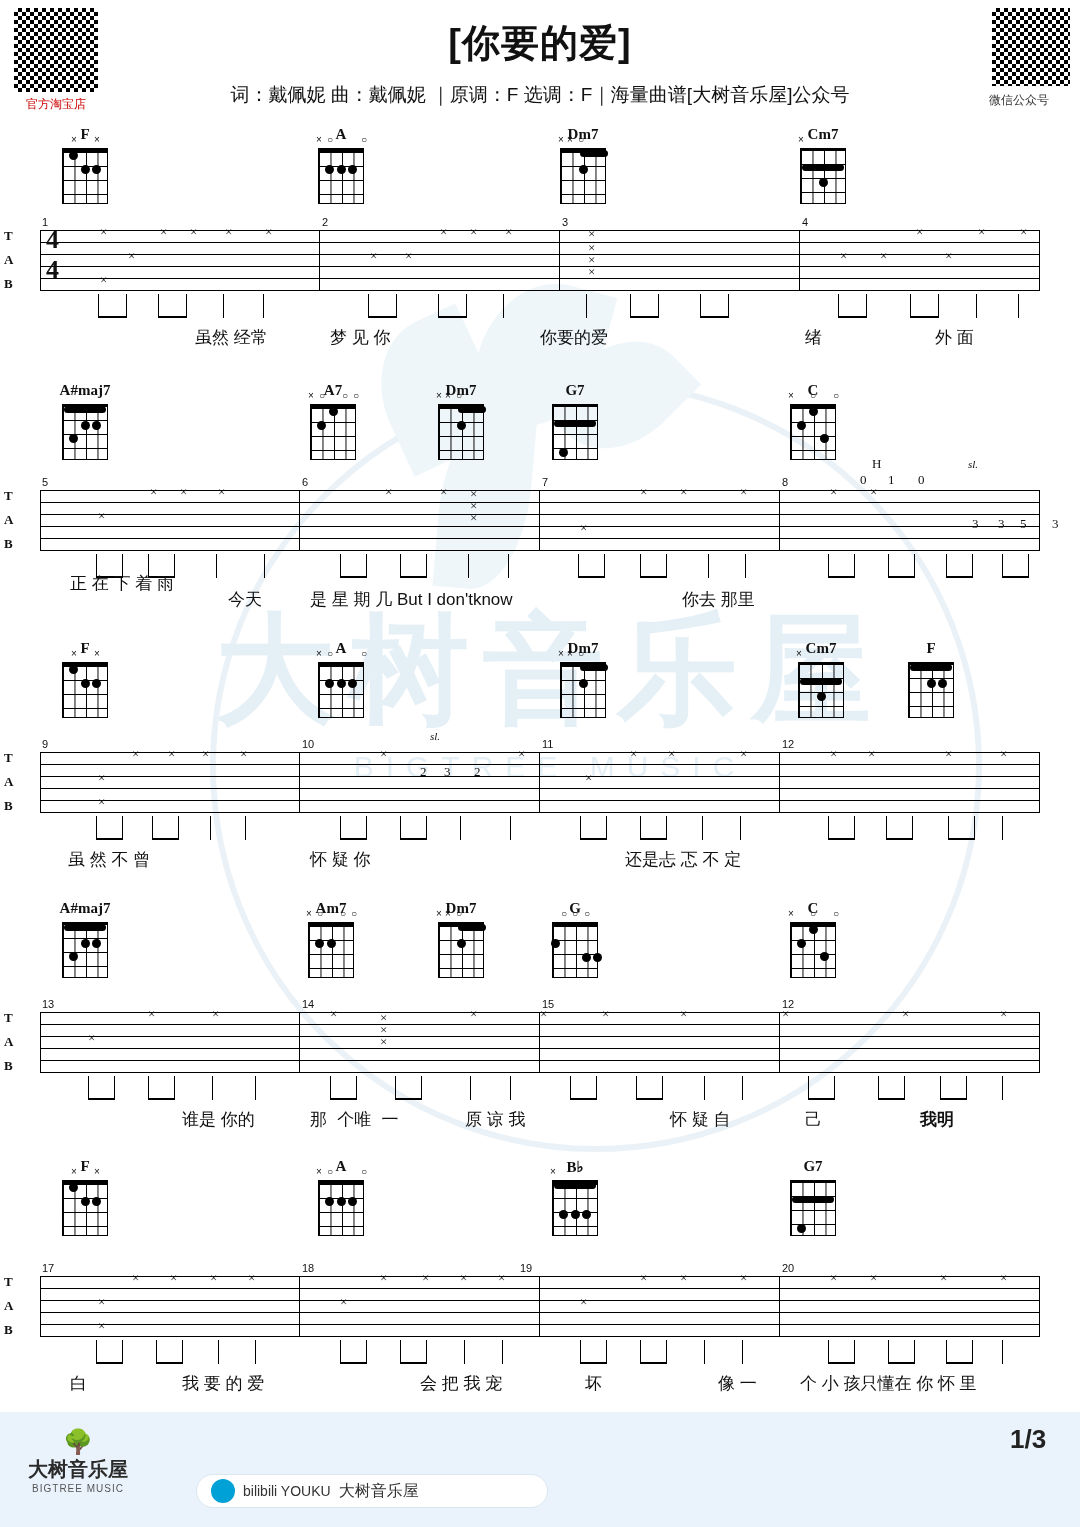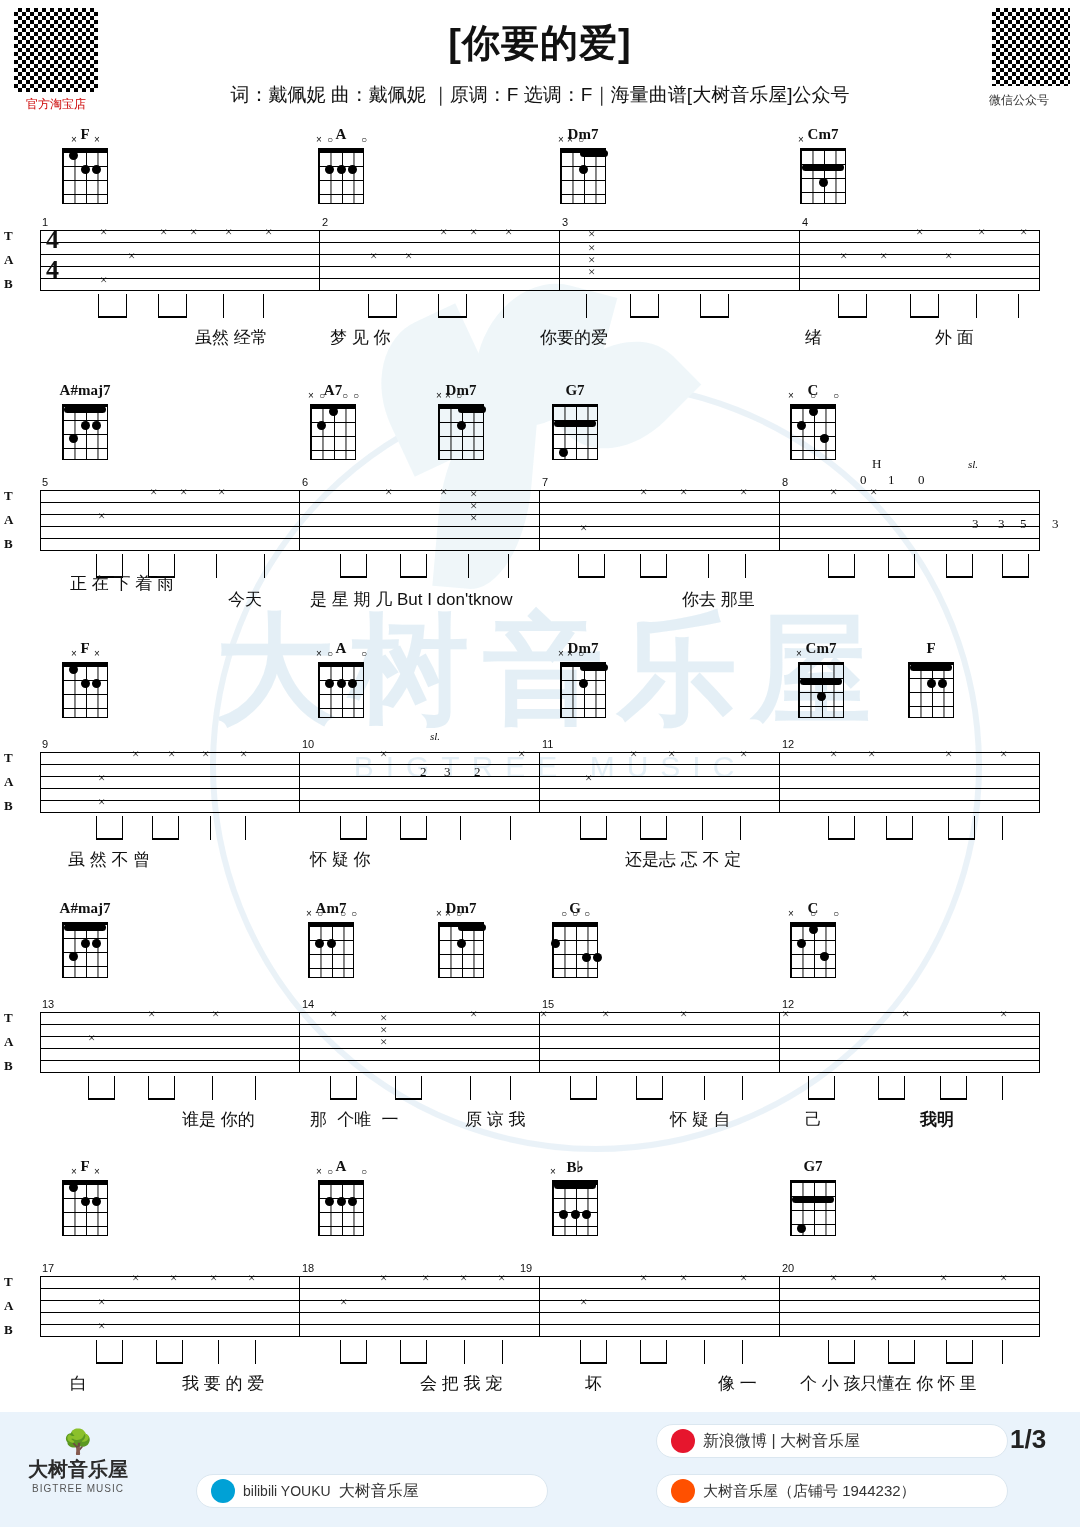--- a/index.html
+++ b/index.html
@@ -766,23 +766,15 @@
     <div class="en">BIGTREE MUSIC</div>
   </div>
 
 
   <div class="pill" style="left:196px;top:62px;width:352px;">
     <span class="badge bili"></span>
     <span style="font-size:14px;">bilibili  YOUKU</span>
     <span>大树音乐屋</span>
   </div>
 
-  <div class="pill" style="left:656px;top:12px;width:352px;">
-    <span class="badge weibo"></span>
-    <span>新浪微博 | 大树音乐屋</span>
-  </div>
-
-  <div class="pill" style="left:656px;top:62px;width:352px;">
-    <span class="badge taobao"></span>
-    <span style="font-size:15px;">大树音乐屋（店铺号 1944232）</span>
-  </div>
+
 </div>
 <div class="pagenum">1/3</div>
 
 </body></html>

